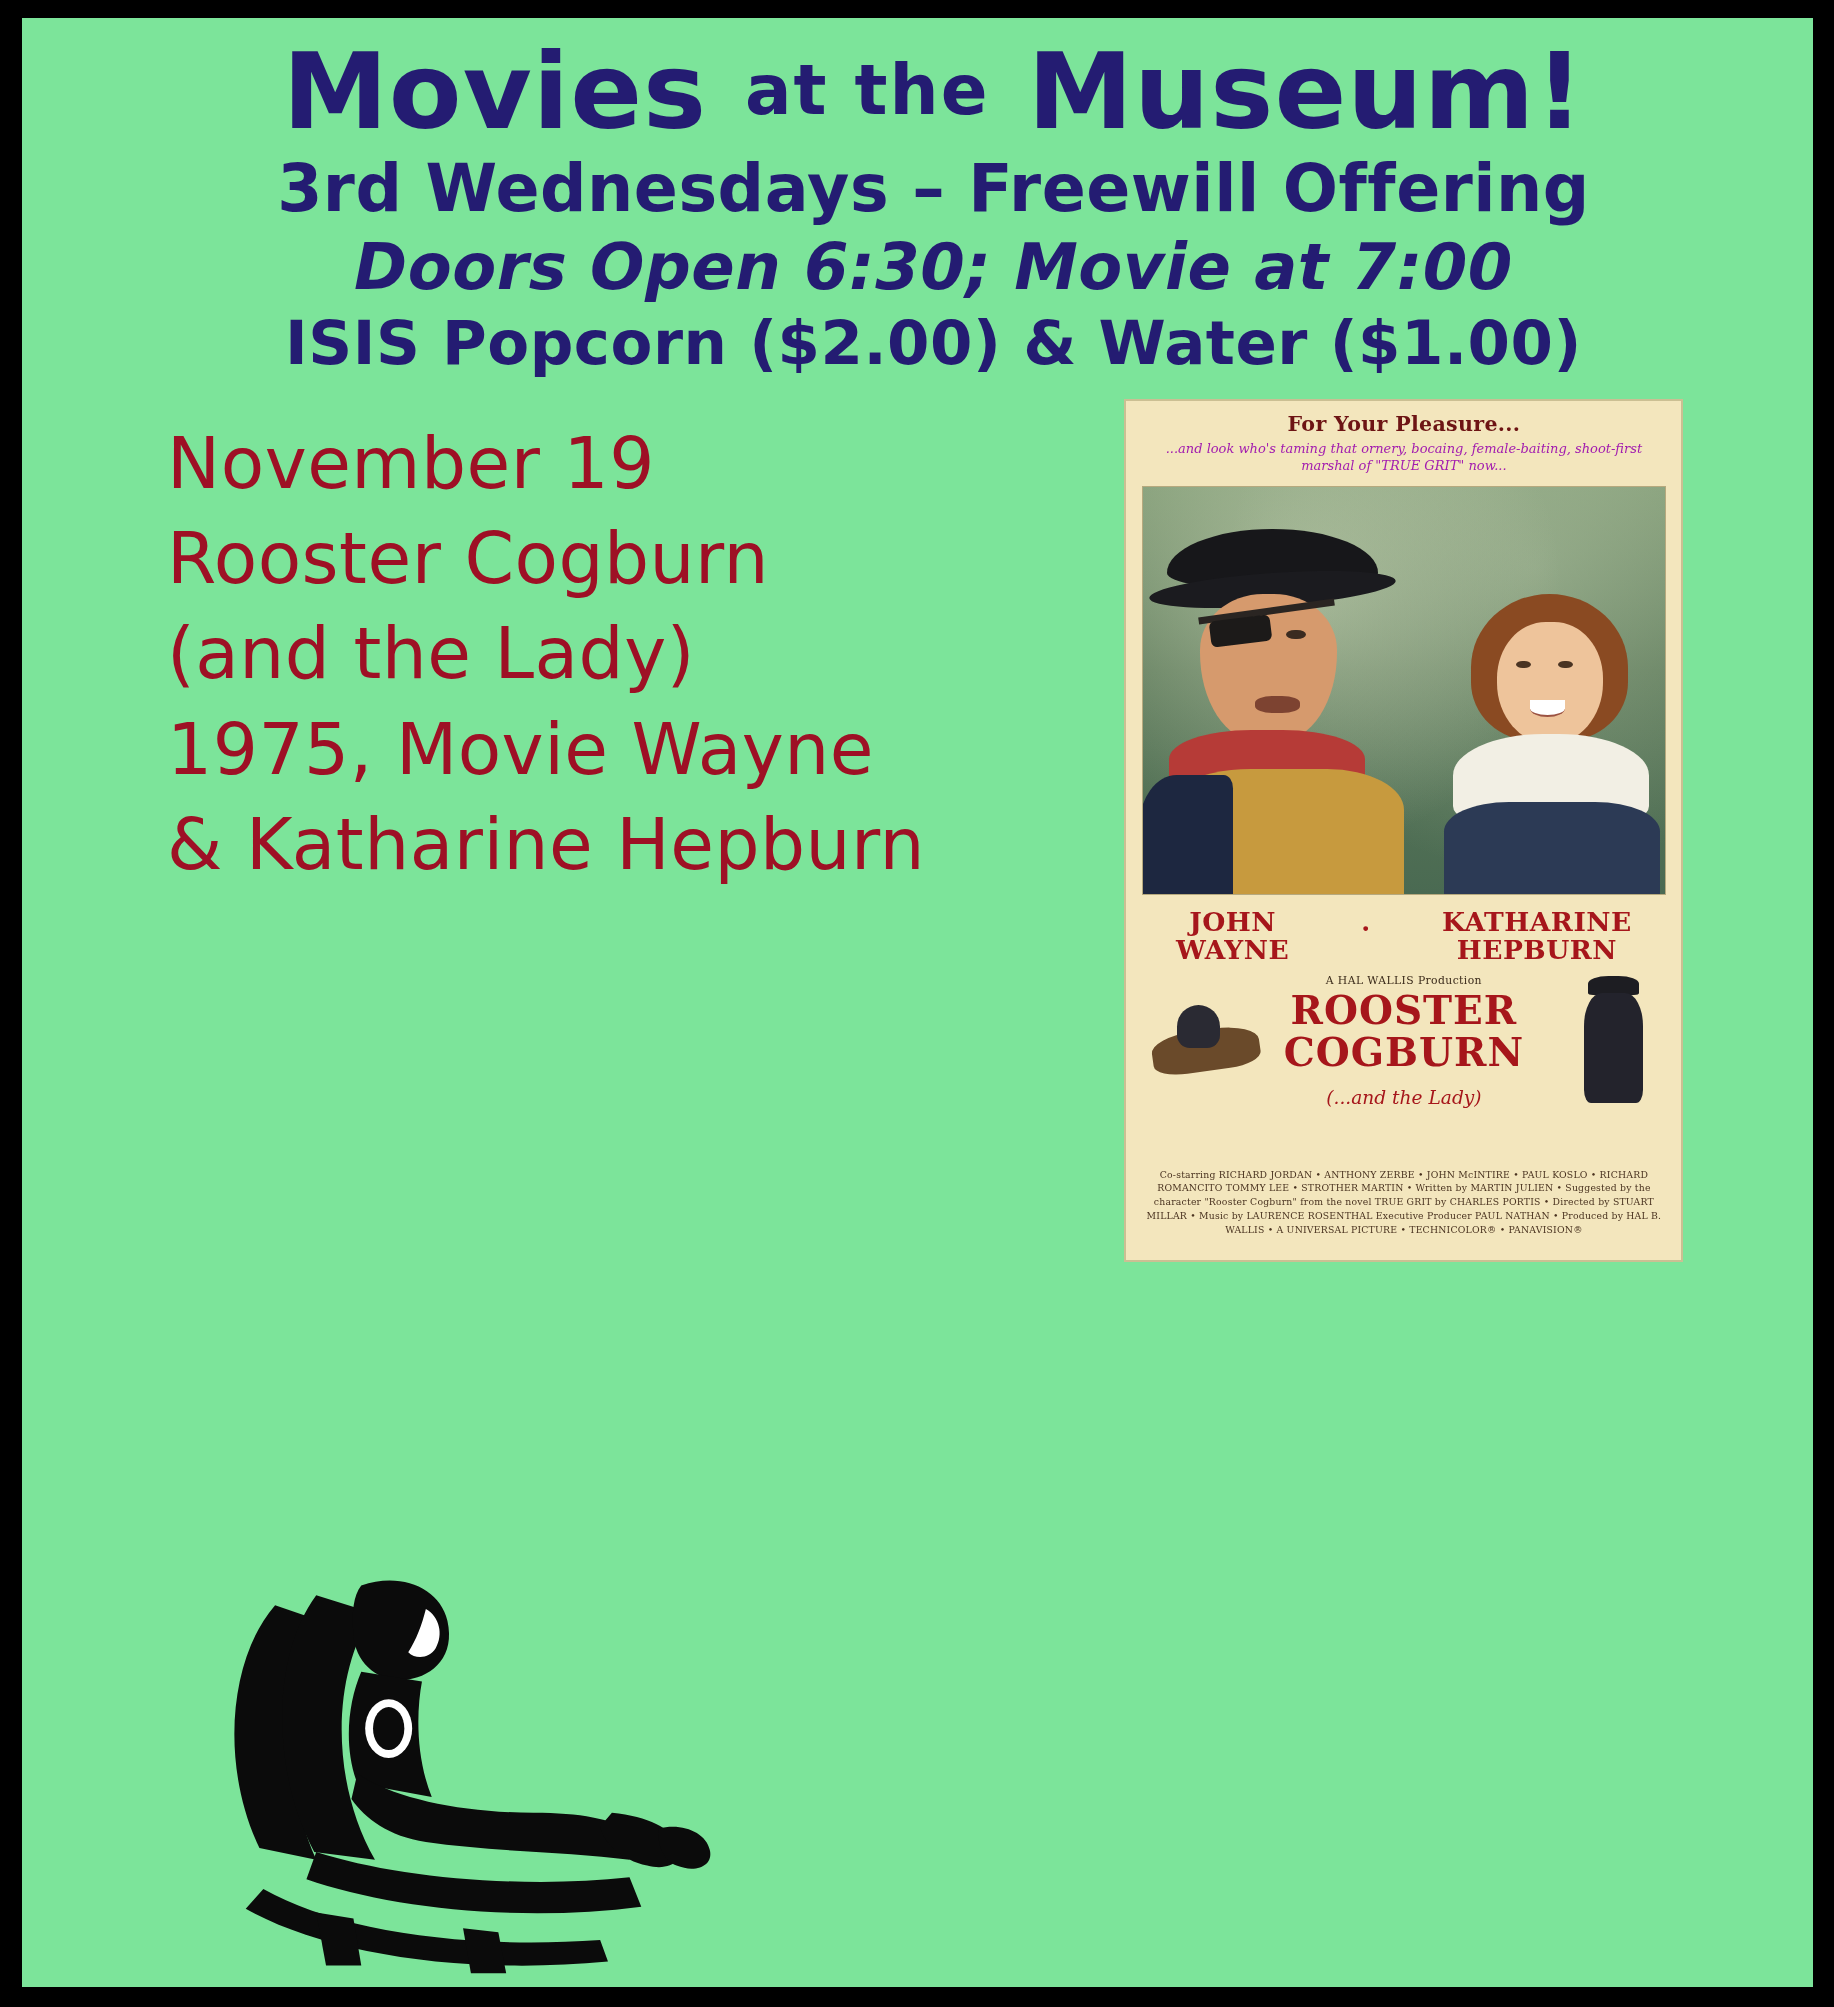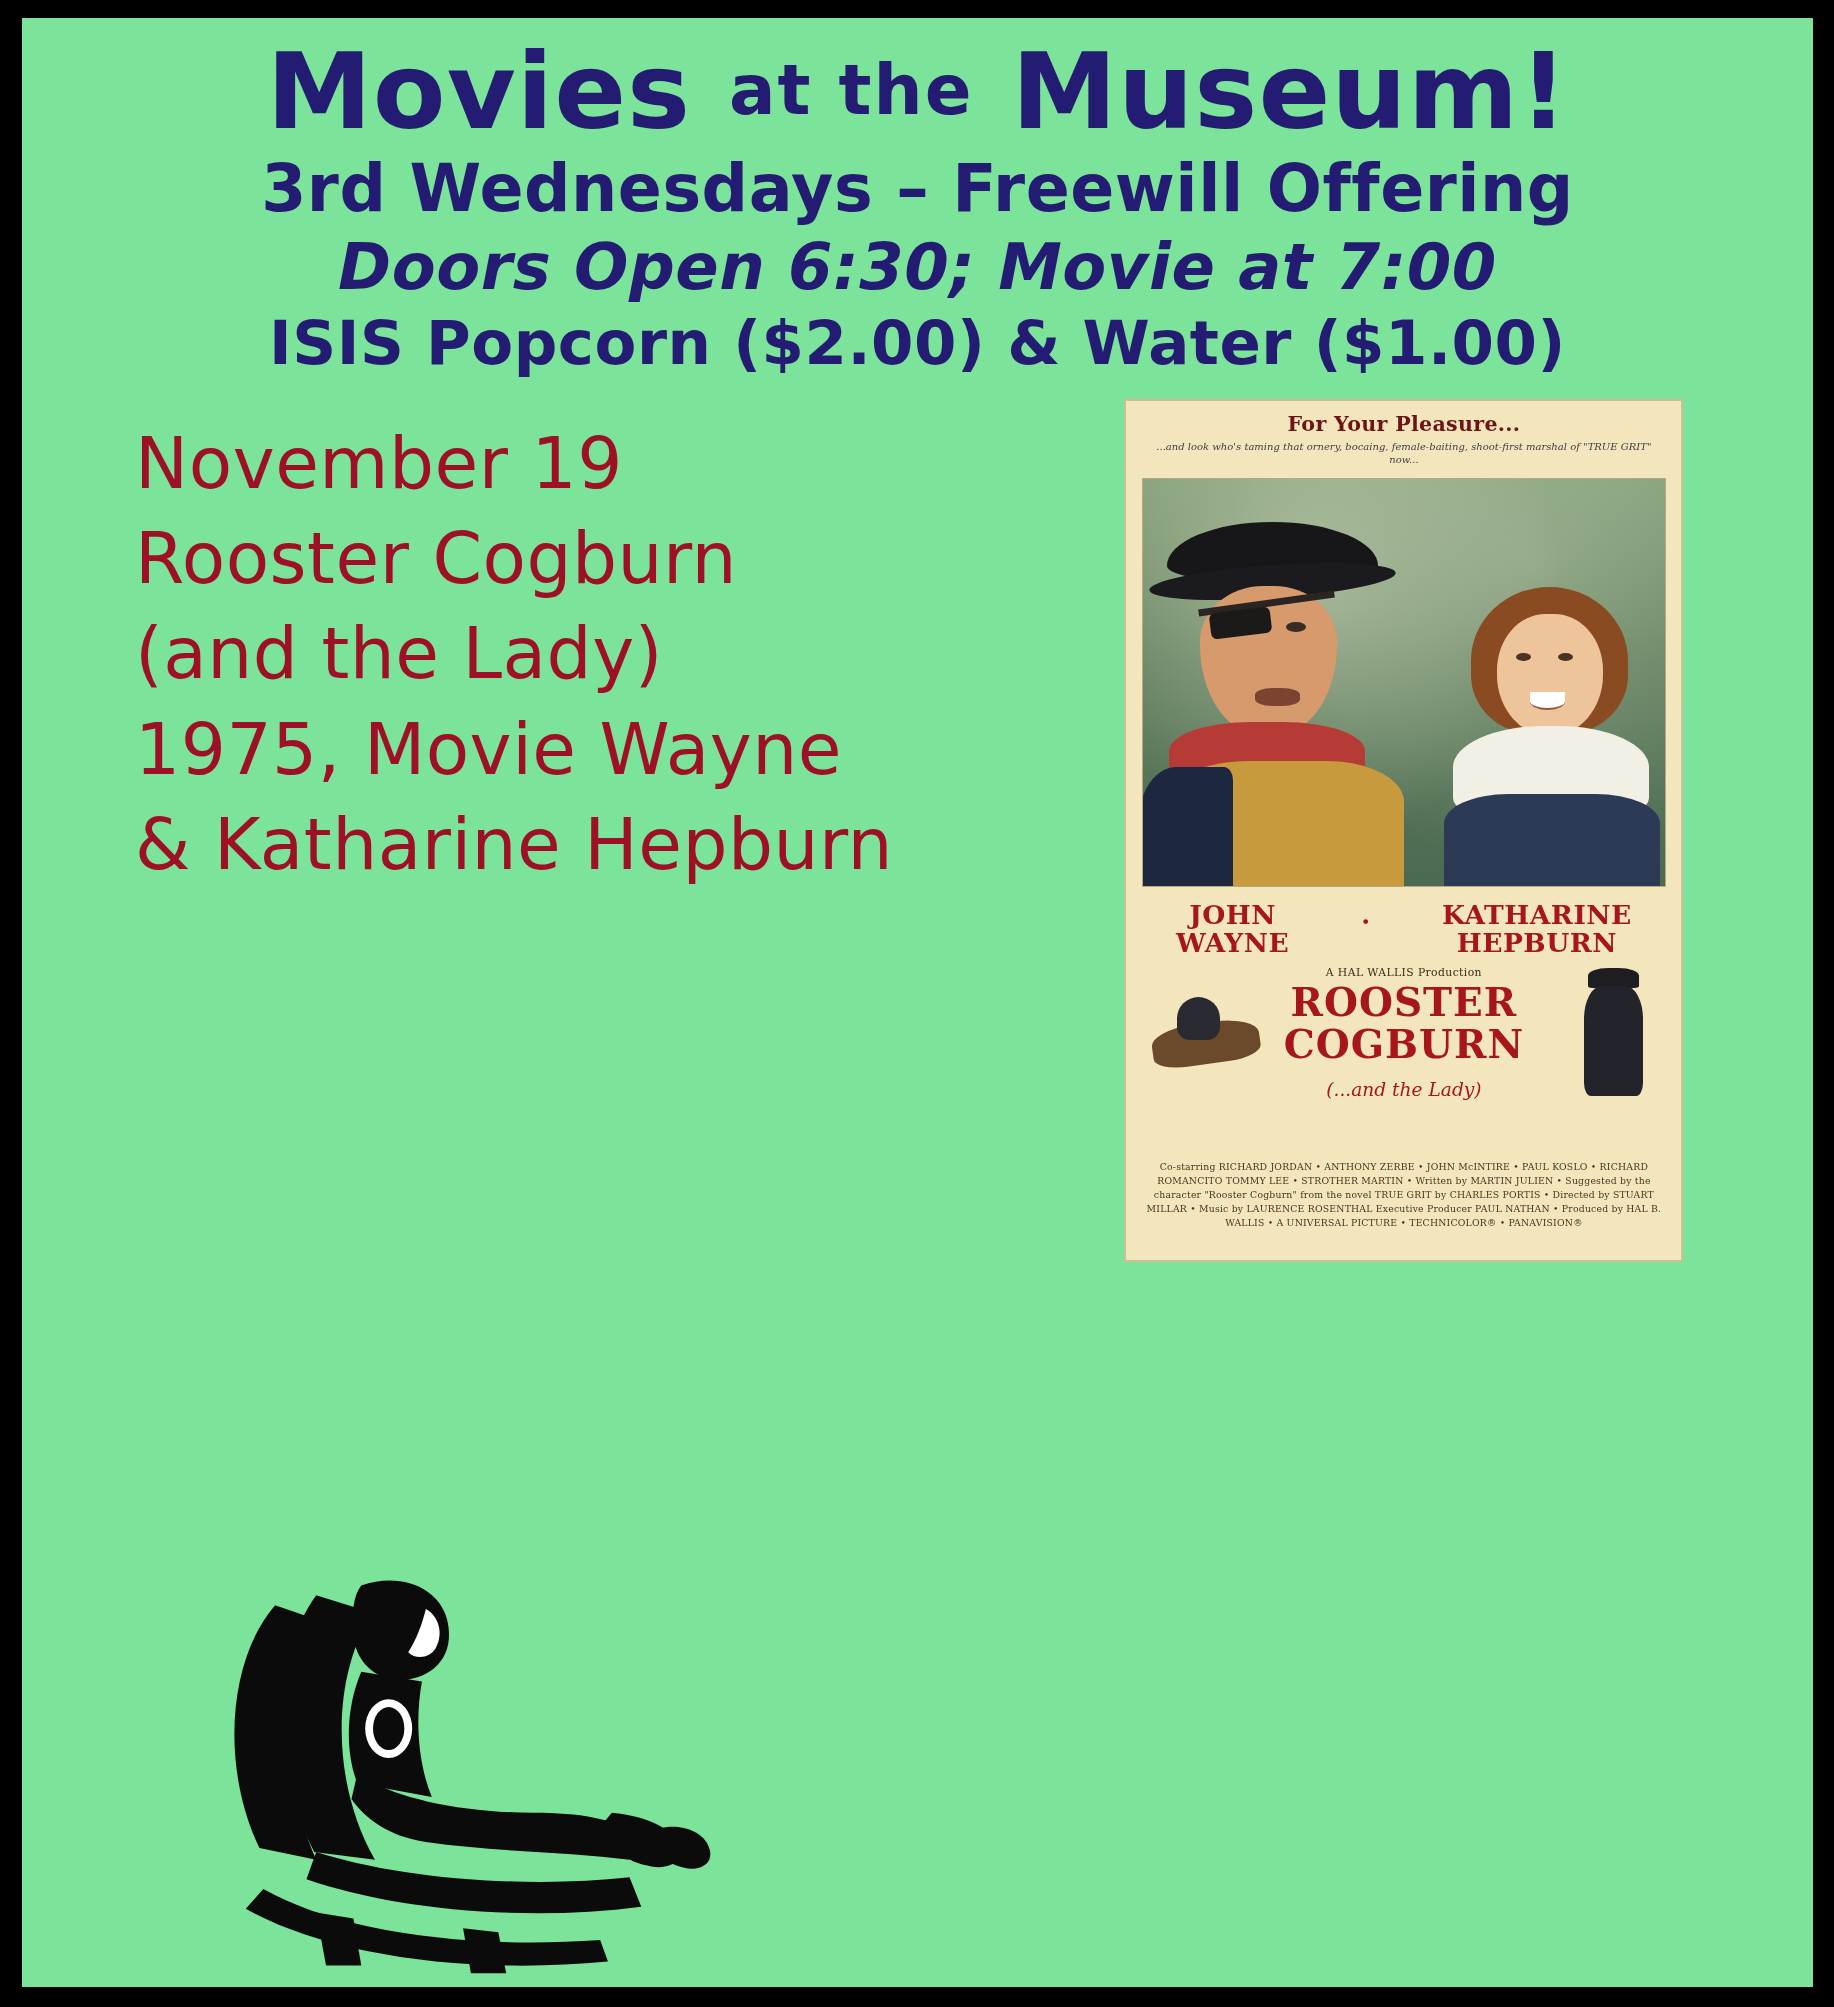--- a/index.html
+++ b/index.html
@@ -21,20 +21,21 @@
     box-sizing: border-box;
     padding: 17.6px 21.6px 19.6px 21.6px;
   }
   .poster-inner {
     position: relative;
     width: 100%;
     height: 100%;
     background: #7ce49a;
     box-sizing: border-box;
     overflow: hidden;
+    padding-left: 32px;
   }
 
   
   .header-block {
     padding: 21.6px 29px 0 29px;
     text-align: center;
     color: #241c72;
   }
   .title-line {
     font-family: "DejaVu Sans", sans-serif;
@@ -116,25 +117,25 @@
     padding: 11.8px 17.6px 5.9px 17.6px;
     text-align: center;
     color: #6d1414;
   }
   .mp-tagline-1 {
     font-size: 20.6px;
     font-weight: bold;
     letter-spacing: 0.3px;
   }
   .mp-tagline-2 {
-    font-size: 10px;
+    font-size: 13px;
     line-height: 1.25;
     margin-top: 4.9px;
     font-style: italic;
-    color: #404040;
+    color: #a21caf;
     text-align: center;
   }
   .mp-image {
     position: relative;
     margin: 5.9px 15.7px 0 15.7px;
     height: 407px;
     background: linear-gradient(180deg,#7f9a74 0%, #5d7a5a 45%, #4a6a52 100%);
     overflow: hidden;
     border: 1px solid #b6a97e;
   }

